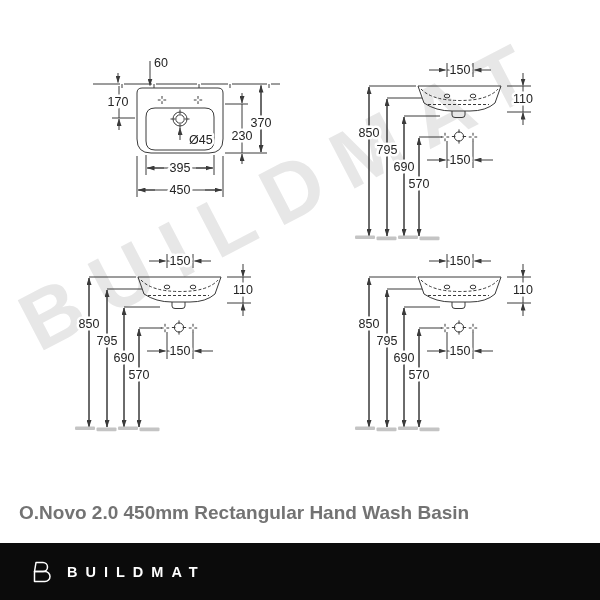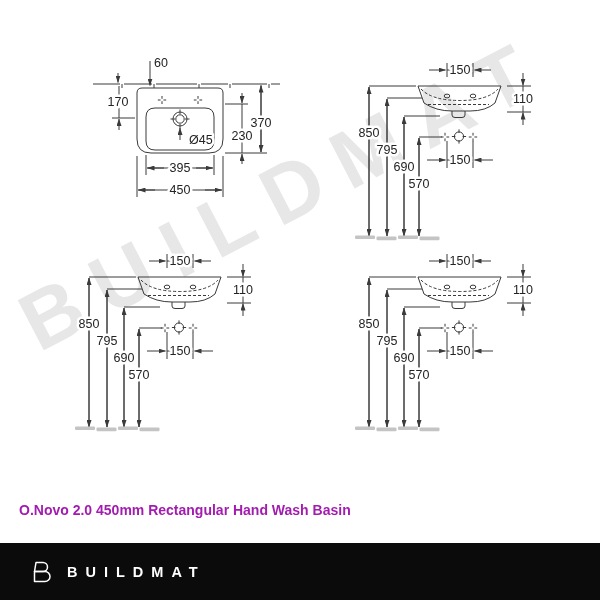--- a/index.html
+++ b/index.html
@@ -9,21 +9,21 @@
         font-size:82px;font-weight:700;letter-spacing:20px;color:#e7e7e7;white-space:nowrap;
         transform:rotate(-27.5deg);transform-origin:0 50%;user-select:none;z-index:0;}
   svg.draw{position:absolute;z-index:2;overflow:visible;}
   svg.draw *{vector-effect:non-scaling-stroke;}
   .ln{stroke:#3a3a3a;stroke-width:1;fill:none;}
   .da{stroke:#3a3a3a;stroke-width:1;fill:none;stroke-dasharray:3 2;}
   .tile{fill:#c4c4c4;stroke:none;}
   text.dim{font-family:"Liberation Sans",sans-serif;font-size:12.5px;fill:#232323;
         text-anchor:middle;paint-order:stroke;stroke:#ffffff;stroke-width:5px;stroke-linejoin:round;}
   text.dim.as{text-anchor:start;}
-  .title{position:absolute;left:19px;top:502px;font-size:14px;font-weight:600;color:#a21caf;z-index:3;}
+  .title{position:absolute;left:19px;top:502px;font-size:19px;font-weight:600;color:#737373;z-index:3;}
   .footer{position:absolute;left:0;top:543px;width:600px;height:57px;background:#0b0b0b;z-index:4;}
   .bm{position:absolute;left:31px;top:0;height:57px;display:flex;align-items:center;gap:10px;}
   .bm-text{color:#ffffff;font-size:14.5px;font-weight:700;letter-spacing:8px;}
 </style>
 </head>
 <body>
 
 <div class="page">
 
   <div class="watermark">BUILDMAT</div>

